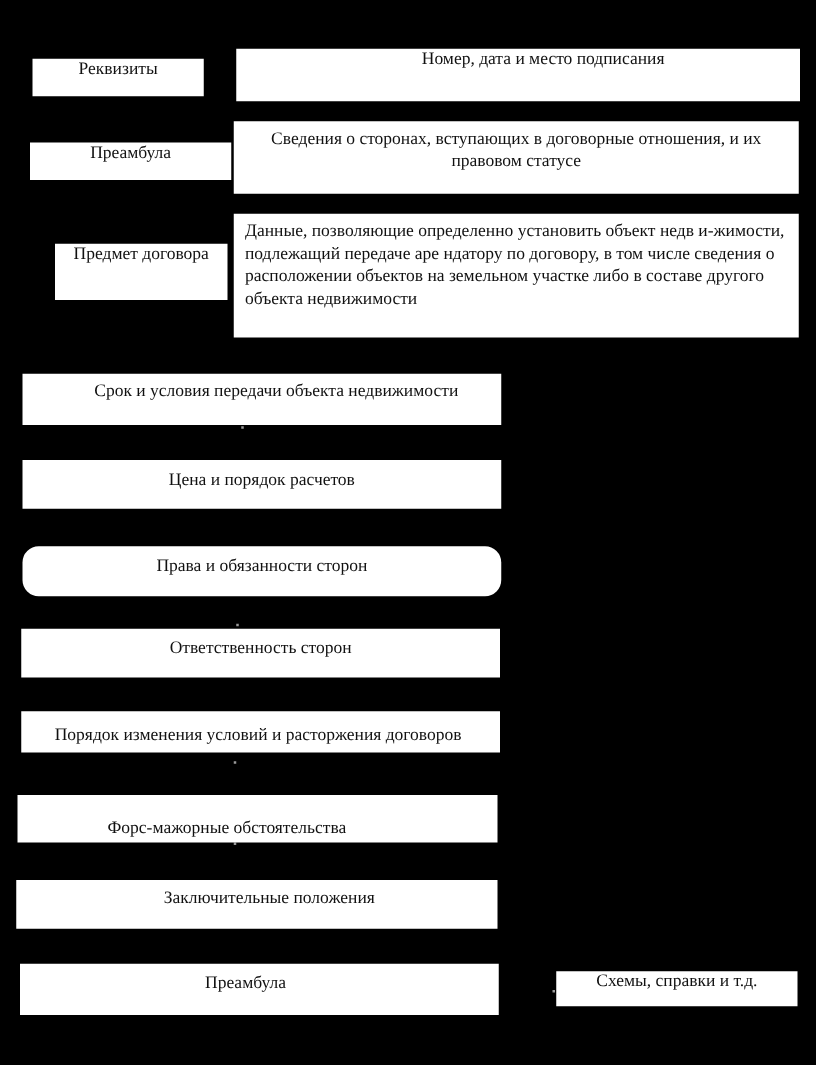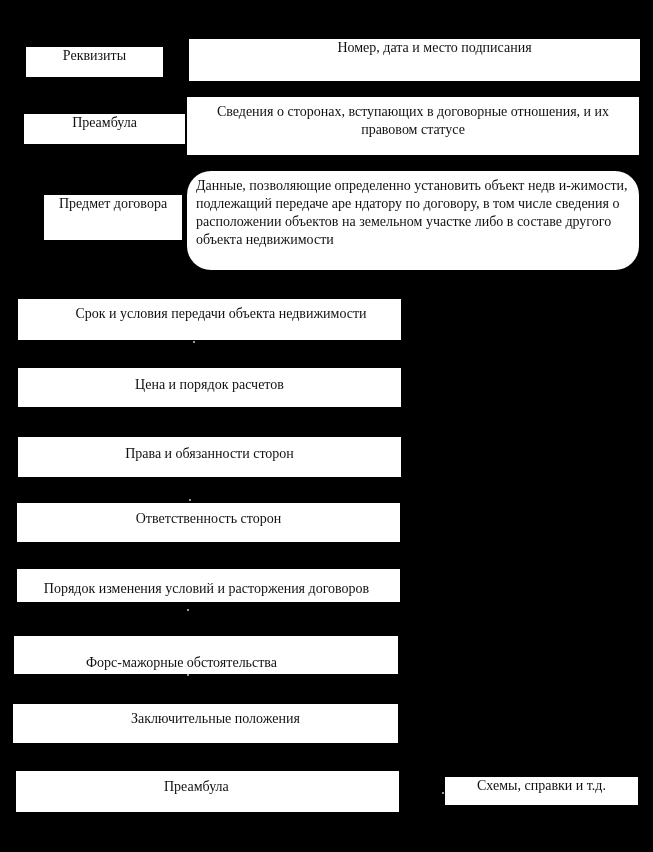--- a/index.html
+++ b/index.html
@@ -24,21 +24,20 @@
       justify-content: center;
       text-align: center;
     }
     .top-center {
       text-align: center;
       padding-top: 5px;
     }
     .para {
       text-align: left;
       padding: 6px 8px 0 9px;
-      border-radius: 24px;
     }
     .dot {
       position: absolute;
       width: 2px; height: 2px;
       background: #ffffff;
       opacity: 0.6;
     }
   </style>
 </head>
 <body>
@@ -69,21 +68,21 @@
 
 <div class="box top-center" style="left:18px; top:299px; width:383px; height:41px; padding-top:6px;padding-left:23px;">
   <span>Срок и условия передачи объекта недвижимости</span>
 </div>
 <div class="dot" style="left:193px; top:341px;"></div>
 
 <div class="box center" style="left:18px; top:368px; width:383px; height:39px; align-items:flex-start; padding-top:8px;">
   <span>Цена и порядок расчетов</span>
 </div>
 
-<div class="box center" style="left:18px; top:437px; width:383px; height:40px; align-items:flex-start; padding-top:8px;">
+<div class="box center" style="left:18px; top:437px; width:383px; height:40px; align-items:flex-start; padding-top:8px;border-radius:13px;">
   <span>Права и обязанности сторон</span>
 </div>
 <div class="dot" style="left:189px; top:499px;"></div>
 
 <div class="box center" style="left:17px; top:503px; width:383px; height:39px; align-items:flex-start; padding-top:7px;">
   <span>Ответственность сторон</span>
 </div>
 
 <div class="box center" style="left:17px; top:569px; width:383px; height:33px; align-items:flex-start; padding-top:11px; white-space:nowrap;">
   <span style="margin-left:-4px;">Порядок изменения условий и расторжения договоров</span>

